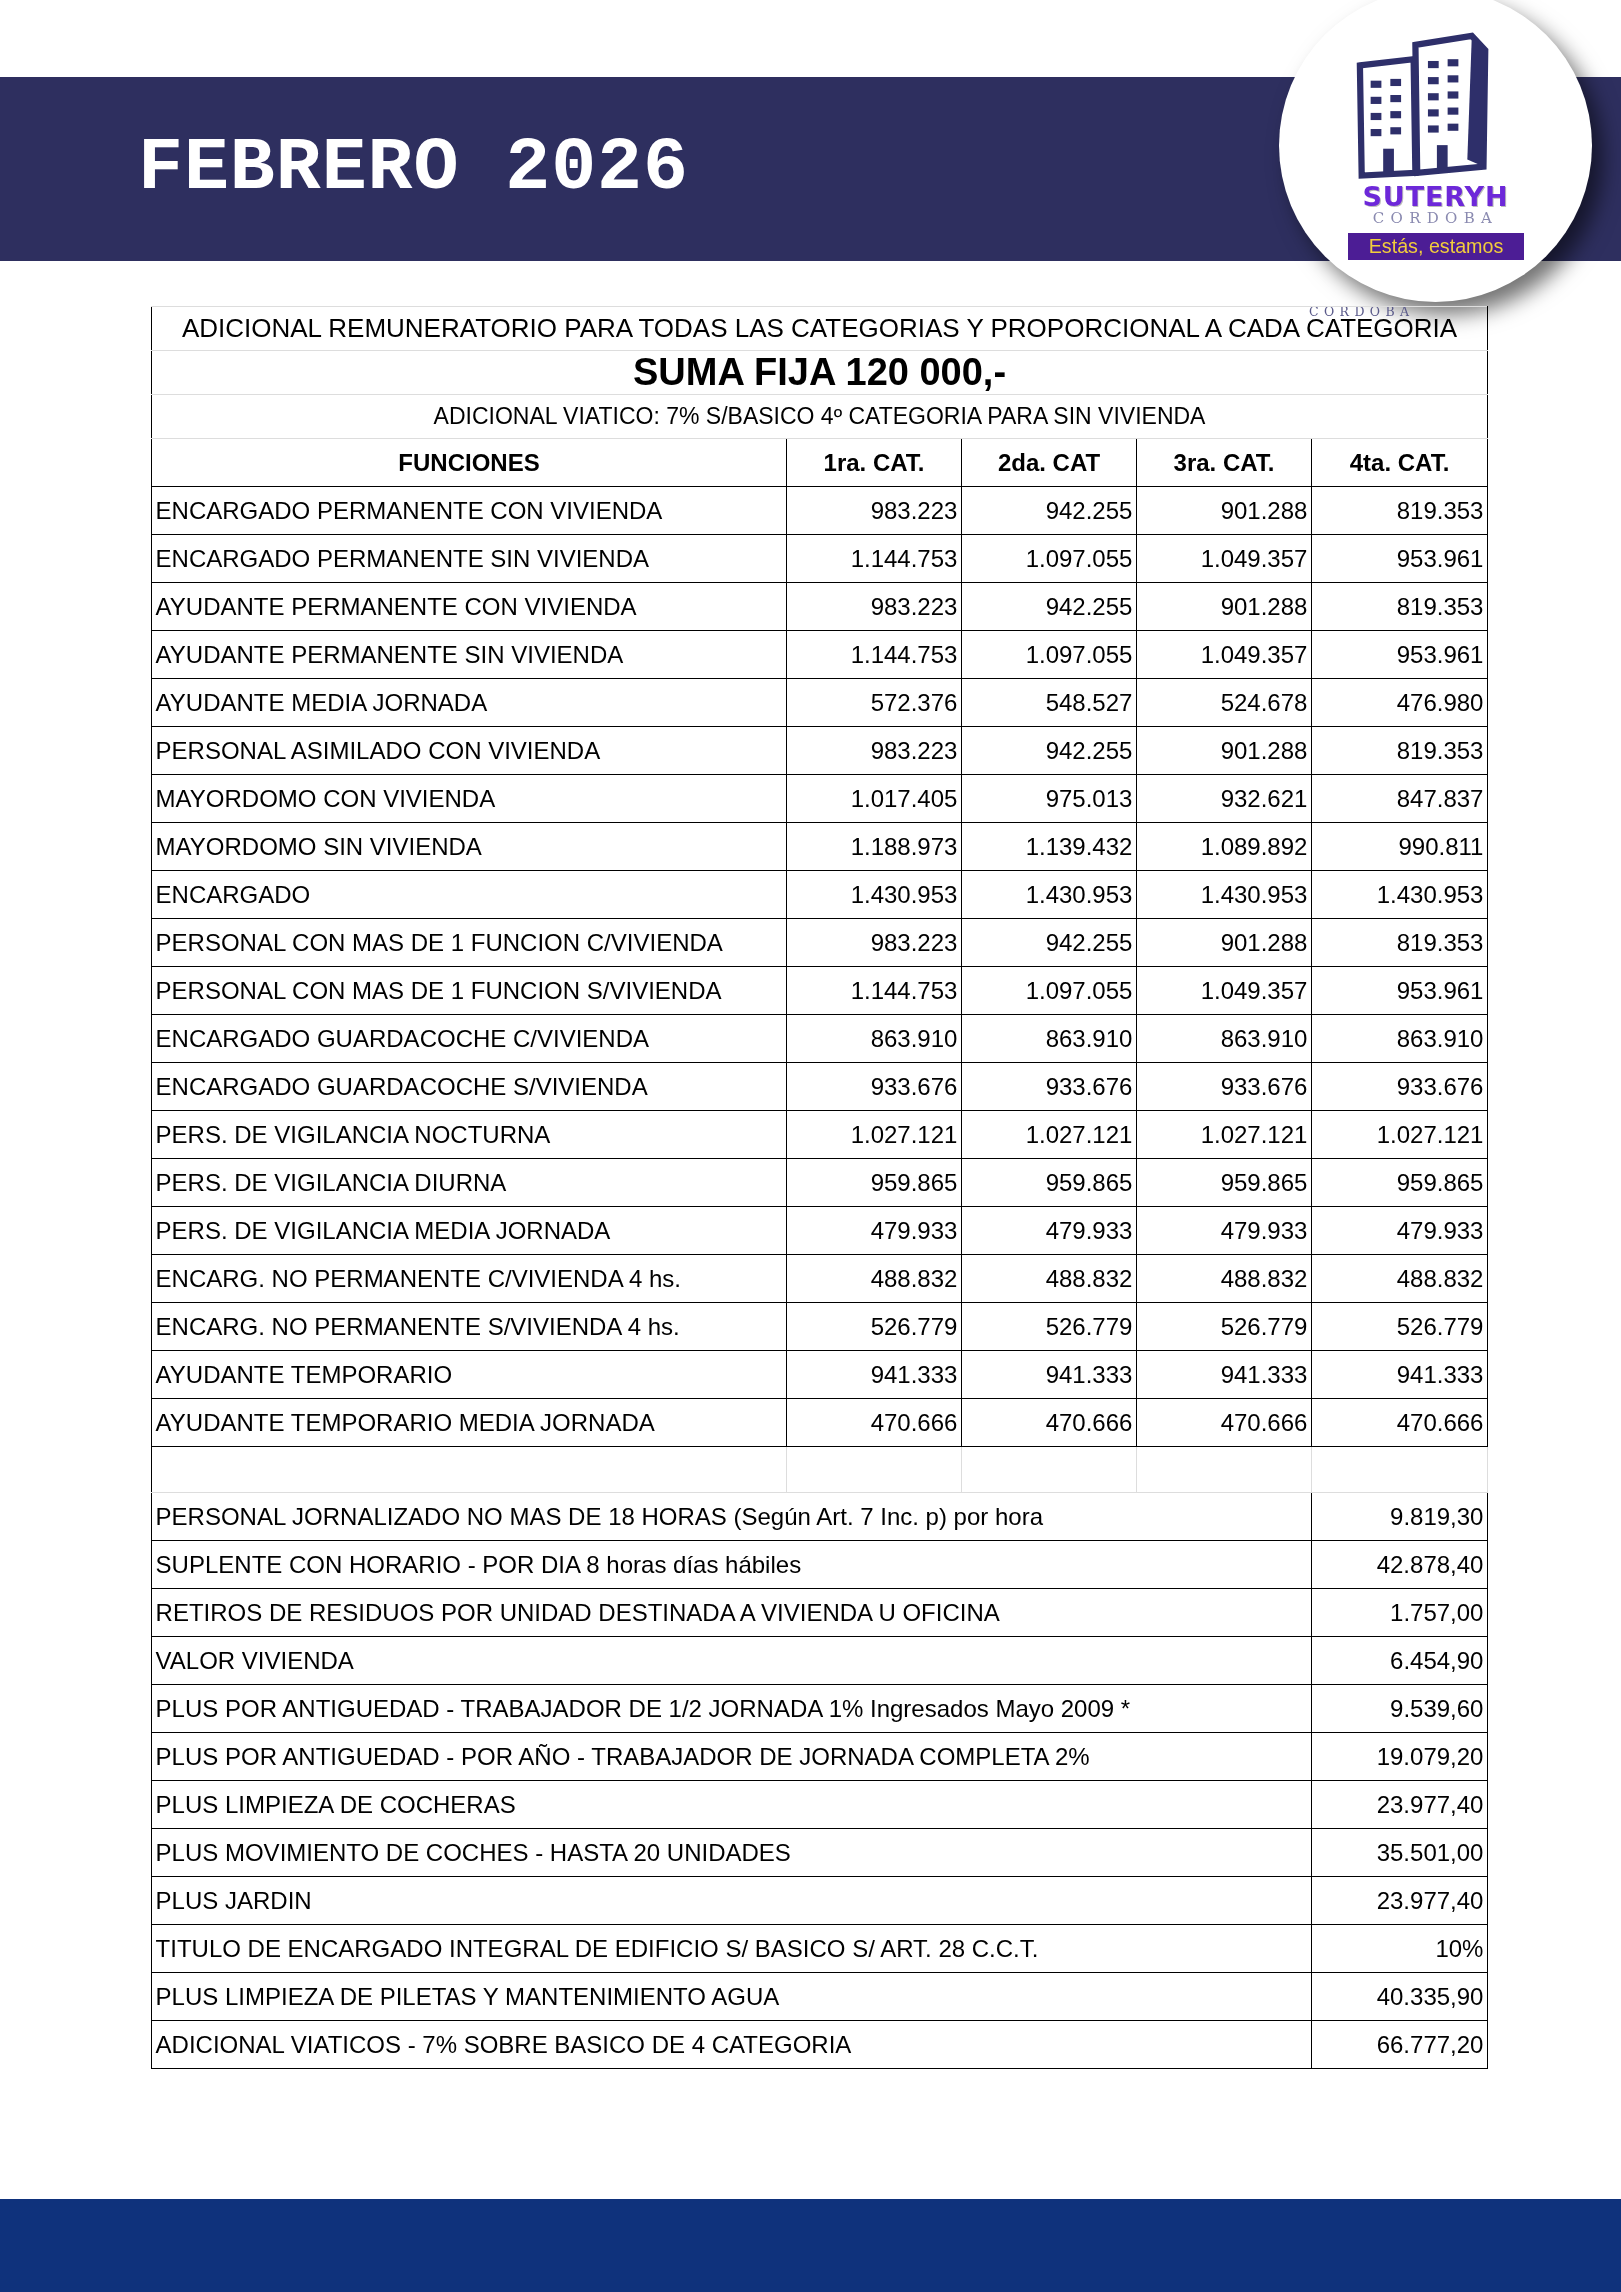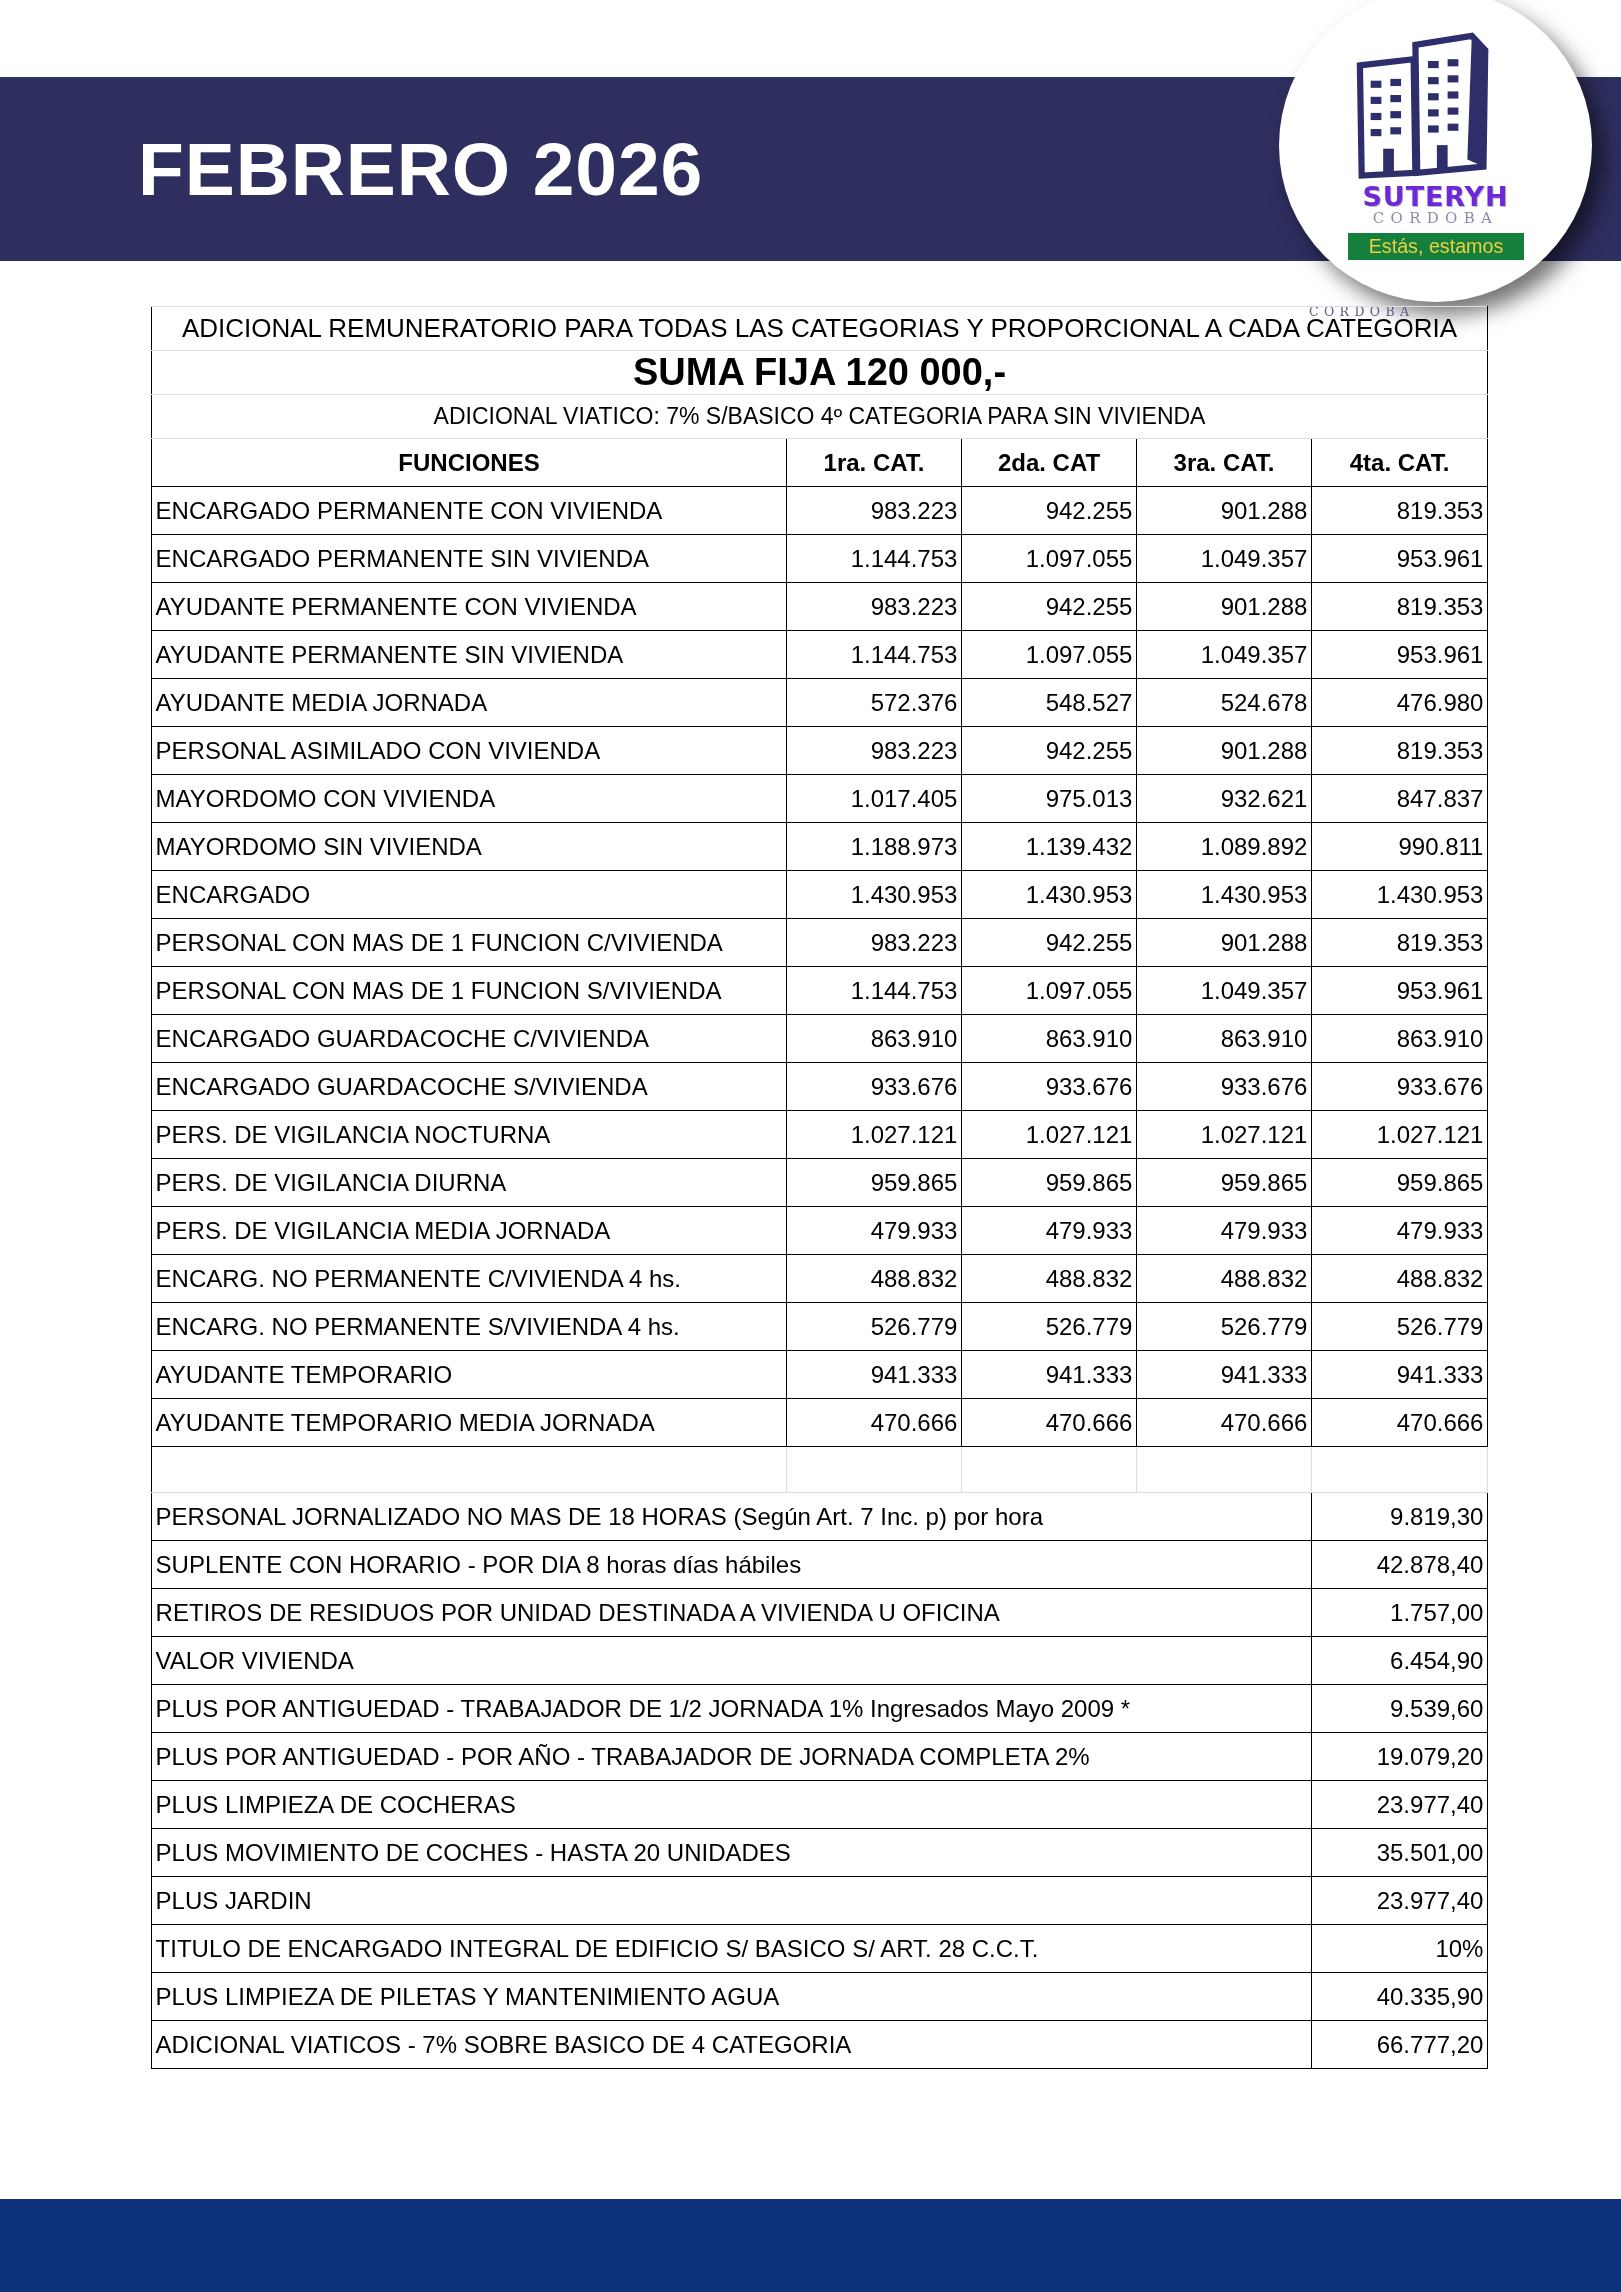--- a/index.html
+++ b/index.html
@@ -1,29 +1,29 @@
 <!DOCTYPE html>
 <html style="font-size:14.3px"><head>
 <meta charset="utf-8">
 <style>
   html, body { margin:0; padding:0; }
   body { width:1622px; height:2293px; position:relative; background:#ffffff; overflow:hidden;
          font-family:"Liberation Sans", sans-serif; color:#000; }
   .header-band { position:absolute; left:0; top:77px; width:1622px; height:184px; background:#2e2f5f; }
-  .header-title { position:absolute; left:138px; top:124px; font-family:Liberation Sans, sans-serif;
+  .header-title { position:absolute; left:138px; top:124px; font-family:Liberation Mono, monospace;
                   font-weight:bold; font-size:75px; color:#ffffff; letter-spacing:0.9px; line-height:90px; }
   .logo-wrap { position:absolute; left:1279px; top:-10.7px; width:313px; height:313px; border-radius:50%;
                background:#ffffff; box-shadow: 10.7px 12.5px 21.5px rgba(0,0,0,0.55); overflow:hidden; }
   .logo-svg { position:absolute; left:63px; top:36px; }
   .logo-name { position:absolute; left:0; width:313px; top:192px; text-align:center;
                font-family:"DejaVu Sans", sans-serif; font-weight:bold; font-size:27px; color:#6d28d9;
                letter-spacing:0.9px; text-shadow:0.9px 0.9px 0 #bbb; }
   .logo-city { position:absolute; left:0; width:313px; top:220px; text-align:center;
                font-family:"DejaVu Serif", serif; font-size:15px; color:#8a8ab0; letter-spacing:6.3px; }
-  .logo-slogan { position:absolute; left:69px; top:244px; width:176px; height:27px; background:#15803d;
+  .logo-slogan { position:absolute; left:69px; top:244px; width:176px; height:27px; background:#4c1d95;
                  color:#f2cd3c; font-family:"Liberation Sans", sans-serif; font-size:19.7px; text-align:center; line-height:27px; }
   .cordoba-mark { position:absolute; left:1309px; top:304px; font-family:"DejaVu Serif", serif; font-size:12.5px;
                   color:#5a5a8a; letter-spacing:5.4px; }
 
   table.main { position:absolute; left:151px; top:306px; width:1334px; border-collapse:collapse; table-layout:fixed;border-radius:26px; }
   table.main td { font-family:"Liberation Sans", sans-serif; font-size:24px; padding:0 3.6px; height:47px;
                   border:1.8px solid #000; white-space:nowrap; overflow:hidden; }
   td.num { text-align:right; }
   td.hdr { text-align:center; font-weight:bold; font-size:23px; }
   tr.band td { border-top:0.9px solid #ddd; border-bottom:0.9px solid #ddd; border-left:1.8px solid #000; border-right:1.8px solid #000; text-align:center; }

